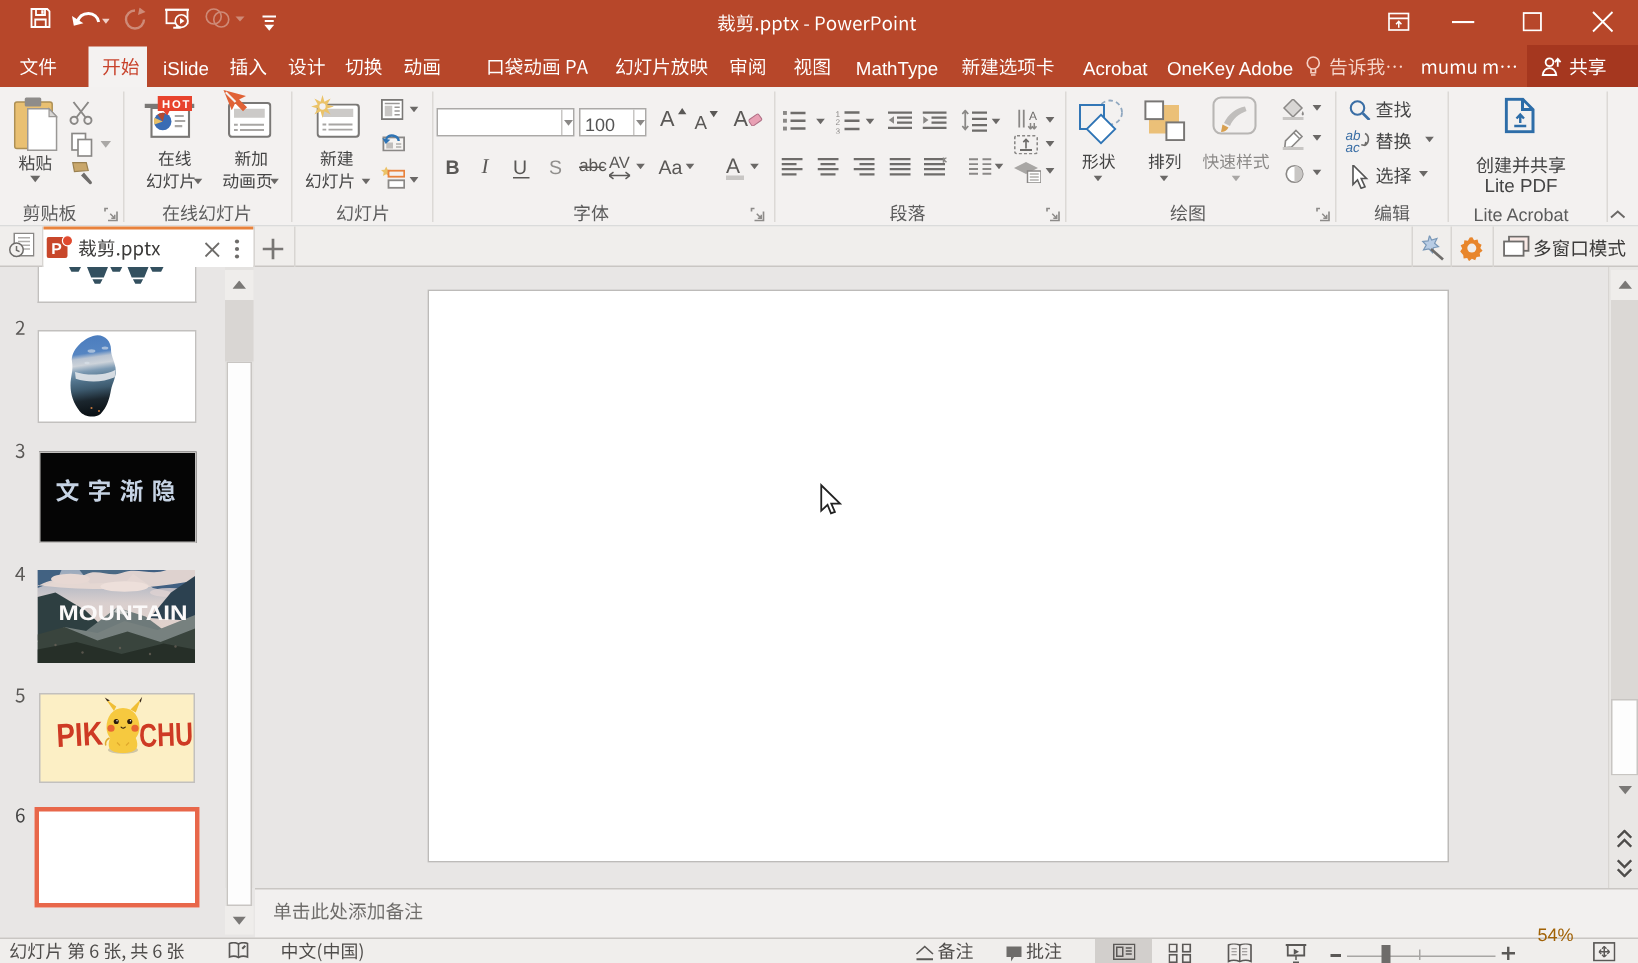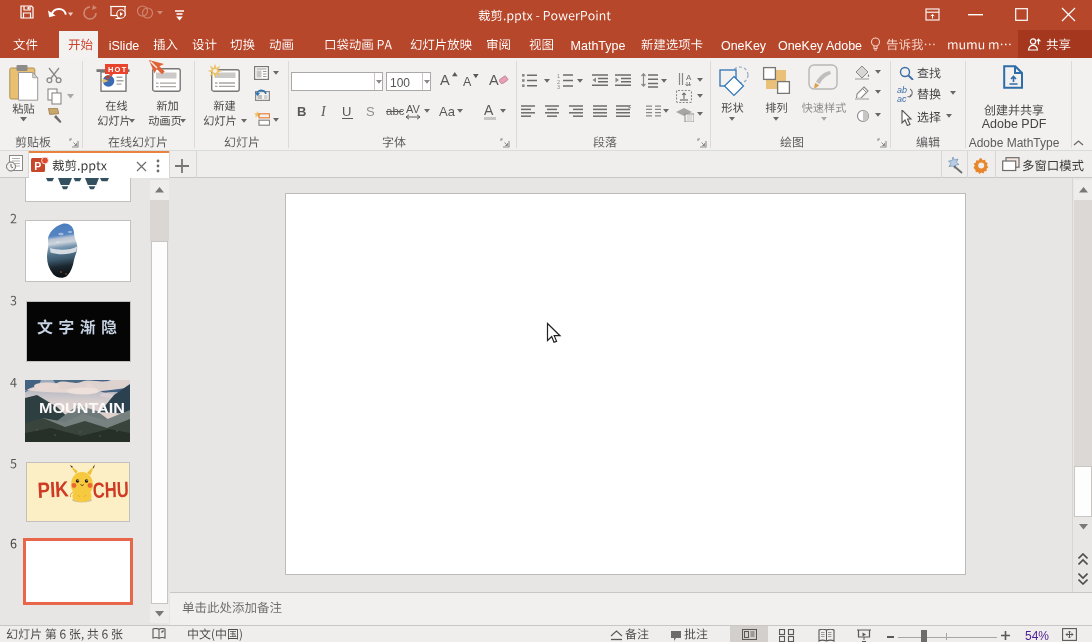--- a/index.html
+++ b/index.html
@@ -138,21 +138,21 @@
       <path d="M5.6 1.1V7.8H6.5V1.9H10.4V7.8H11.3V1.1ZM1.9 0.9C2.4 1.4 2.9 2.1 3.1 2.6L3.9 2.1C3.6 1.7 3.1 1.0 2.6 0.5ZM8.0 2.9V5.3C8.0 7.3 7.6 9.7 4.4 11.3C4.6 11.5 4.9 11.8 5.0 12.0C6.9 11.0 7.9 9.7 8.4 8.3V10.8C8.4 11.6 8.7 11.8 9.6 11.8H10.7C11.8 11.8 11.9 11.3 12.1 9.3C11.8 9.3 11.5 9.2 11.3 9.0C11.2 10.8 11.2 11.1 10.7 11.1H9.7C9.4 11.1 9.3 11.0 9.3 10.7V7.5H8.6C8.8 6.8 8.9 6.0 8.9 5.3V2.9ZM0.8 2.7V3.5H3.8C3.1 5.1 1.8 6.7 0.5 7.5C0.6 7.7 0.9 8.2 0.9 8.4C1.4 8.1 1.9 7.6 2.4 7.1V12.0H3.3V6.6C3.7 7.2 4.2 7.9 4.5 8.3L5.1 7.5C4.9 7.2 4.0 6.2 3.5 5.7C4.1 4.9 4.6 3.9 5.0 2.9L4.5 2.6L4.3 2.7Z M17.2 7.5C18.2 7.7 19.5 8.2 20.2 8.5L20.6 7.9C19.9 7.5 18.6 7.1 17.6 6.9ZM15.9 9.1C17.7 9.3 19.8 9.8 21.0 10.2L21.4 9.5C20.2 9.1 18.1 8.7 16.4 8.5ZM13.6 1.0V12.0H14.4V11.5H23.0V12.0H24.0V1.0ZM14.4 10.6V1.9H23.0V10.6ZM17.7 2.2C17.1 3.2 16.0 4.1 14.9 4.8C15.1 4.9 15.4 5.2 15.6 5.3C15.9 5.1 16.3 4.8 16.7 4.5C17.1 4.9 17.6 5.2 18.1 5.6C17.0 6.1 15.8 6.5 14.7 6.7C14.8 6.8 15.0 7.2 15.1 7.4C16.4 7.2 17.7 6.7 18.9 6.0C19.9 6.6 21.1 7.0 22.3 7.3C22.4 7.1 22.6 6.8 22.8 6.6C21.7 6.4 20.6 6.0 19.6 5.6C20.6 5.0 21.3 4.3 21.9 3.4L21.3 3.1L21.2 3.1H17.9C18.1 2.9 18.3 2.7 18.5 2.4ZM17.2 4.0 17.3 3.9H20.6C20.1 4.4 19.5 4.8 18.8 5.2C18.2 4.8 17.6 4.4 17.2 4.0Z" fill="#FFFFFF"></path>
     </svg>
   </div>
 <div class="ab" style="left:124px;transform:translateX(-50%);top:38.5px;font:400 12.5px 'Liberation Sans',sans-serif;color:#fff;white-space:nowrap">iSlide</div>
 <div class="ab" style="left:598px;transform:translateX(-50%);top:38.5px;font:400 12.5px 'Liberation Sans',sans-serif;color:#fff;white-space:nowrap">MathType</div>
 <div class="ab" style="left:640.8px;top:38.0px">
     <svg width="62" height="16" viewBox="0 0 62.50 15.62" style="display:block;overflow:visible">
       <path d="M4.5 8.3C4.9 9.0 5.3 9.8 5.5 10.4L6.2 10.0C6.0 9.4 5.6 8.6 5.1 8.0ZM1.7 8.1C1.4 8.8 1.0 9.6 0.5 10.2C0.7 10.3 1.0 10.5 1.2 10.6C1.7 10.0 2.2 9.1 2.5 8.2ZM6.9 1.7V6.0C6.9 7.7 6.8 9.8 5.8 11.3C6.0 11.4 6.3 11.7 6.5 11.9C7.6 10.3 7.8 7.8 7.8 6.0V5.6H9.7V11.9H10.6V5.6H12.0V4.7H7.8V2.3C9.1 2.1 10.5 1.8 11.6 1.4L10.8 0.7C9.9 1.1 8.3 1.5 6.9 1.7ZM2.7 0.7C2.9 1.0 3.1 1.4 3.2 1.8H0.8V2.6H6.3V1.8H4.2C4.0 1.4 3.8 0.9 3.5 0.4ZM4.7 2.7C4.6 3.2 4.3 4.1 4.0 4.7H0.6V5.5H3.1V6.8H0.6V7.6H3.1V10.8C3.1 10.9 3.1 10.9 3.0 10.9C2.9 10.9 2.5 10.9 2.0 10.9C2.1 11.2 2.3 11.5 2.3 11.7C2.9 11.7 3.3 11.7 3.6 11.6C3.9 11.4 4.0 11.2 4.0 10.8V7.6H6.3V6.8H4.0V5.5H6.5V4.7H4.9C5.1 4.1 5.4 3.5 5.6 2.8ZM1.6 2.9C1.8 3.4 2.0 4.2 2.1 4.7L2.9 4.4C2.8 4.0 2.6 3.2 2.3 2.7Z M17.4 1.6V2.3H19.8V3.2H16.6V4.0H19.8V5.0H17.3V5.7H19.8V6.7H17.2V7.4H19.8V8.4H16.7V9.1H19.8V10.4H20.6V9.1H24.2V8.4H20.6V7.4H23.7V6.7H20.6V5.7H23.5V4.0H24.3V3.2H23.5V1.6H20.6V0.5H19.8V1.6ZM20.6 4.0H22.6V5.0H20.6ZM20.6 3.2V2.3H22.6V3.2ZM13.7 6.1C13.7 5.9 14.0 5.8 14.2 5.7H15.7C15.6 6.8 15.3 7.8 15.0 8.6C14.7 8.1 14.4 7.5 14.2 6.7L13.5 7.0C13.8 8.0 14.2 8.8 14.6 9.4C14.2 10.2 13.6 10.9 13.0 11.4C13.2 11.5 13.5 11.8 13.7 12.0C14.2 11.5 14.8 10.9 15.2 10.1C16.5 11.4 18.4 11.7 20.7 11.7H24.2C24.2 11.4 24.4 11.0 24.5 10.8C23.9 10.8 21.2 10.8 20.7 10.8C18.6 10.8 16.8 10.6 15.6 9.3C16.1 8.2 16.5 6.7 16.7 5.0L16.1 4.8L16.0 4.8H14.9C15.5 3.9 16.2 2.7 16.7 1.5L16.1 1.1L15.8 1.3H13.3V2.1H15.5C15.0 3.2 14.3 4.2 14.1 4.6C13.9 5.0 13.6 5.3 13.3 5.3C13.4 5.5 13.6 5.9 13.7 6.1Z M25.8 1.4C26.5 2.0 27.3 2.9 27.7 3.5L28.5 2.9C28.1 2.3 27.2 1.5 26.5 0.9ZM30.6 0.9C30.3 2.0 29.8 3.1 29.1 3.8C29.3 3.9 29.7 4.2 29.9 4.3C30.2 4.0 30.4 3.5 30.7 3.0H32.5V4.9H29.0V5.7H31.3C31.1 7.3 30.5 8.5 28.7 9.2C28.9 9.4 29.1 9.7 29.2 10.0C31.3 9.1 32.0 7.7 32.2 5.7H33.5V8.6C33.5 9.6 33.7 9.8 34.6 9.8C34.8 9.8 35.7 9.8 35.9 9.8C36.6 9.8 36.9 9.4 37.0 7.8C36.7 7.8 36.3 7.7 36.2 7.5C36.1 8.8 36.1 9.0 35.8 9.0C35.6 9.0 34.9 9.0 34.8 9.0C34.5 9.0 34.4 8.9 34.4 8.6V5.7H36.9V4.9H33.5V3.0H36.4V2.2H33.5V0.5H32.5V2.2H31.1C31.2 1.9 31.4 1.5 31.5 1.1ZM28.1 5.3H25.7V6.2H27.2V10.0C26.7 10.2 26.1 10.7 25.6 11.2L26.2 12.0C26.9 11.2 27.6 10.6 28.0 10.6C28.3 10.6 28.7 10.9 29.2 11.2C30.0 11.7 31.1 11.8 32.5 11.8C33.7 11.8 35.8 11.8 36.8 11.7C36.8 11.4 37.0 11.0 37.1 10.8C35.8 10.9 33.9 11.0 32.5 11.0C31.2 11.0 30.1 10.9 29.4 10.4C28.8 10.1 28.5 9.8 28.1 9.8Z M45.2 4.8V7.4C45.2 8.7 44.9 10.3 41.5 11.2C41.7 11.4 42.0 11.8 42.1 12.0C45.6 10.8 46.2 9.0 46.2 7.4V4.8ZM46.1 9.9C47.1 10.5 48.3 11.4 48.9 12.0L49.5 11.3C48.9 10.7 47.7 9.9 46.7 9.3ZM37.9 8.7 38.1 9.7C39.2 9.3 40.8 8.8 42.2 8.3L42.1 7.4L40.6 7.9V2.9H42.0V2.0H38.1V2.9H39.6V8.2ZM42.7 3.2V9.1H43.6V4.0H47.7V9.1H48.6V3.2H45.7C45.9 2.8 46.1 2.3 46.3 1.9H49.5V1.0H42.3V1.9H45.2C45.0 2.3 44.9 2.8 44.7 3.2Z M56.7 8.1C58.0 8.6 59.9 9.5 60.8 9.9L61.3 9.1C60.3 8.6 58.5 7.9 57.2 7.4ZM55.5 0.5V5.1H50.6V6.0H55.5V12.0H56.5V6.0H61.9V5.1H56.5V3.2H60.6V2.3H56.5V0.5Z" fill="#FFFFFF"></path>
     </svg>
   </div>
-<div class="ab" style="left:743.5px;transform:translateX(-50%);top:38.5px;font:400 12.5px 'Liberation Sans',sans-serif;color:#fff;white-space:nowrap">OneKey</div>
+<div class="ab" style="left:743.5px;transform:translateX(-50%);top:38.5px;font:400 12.5px 'Liberation Sans',sans-serif;color:#fff;white-space:nowrap">Acrobat</div>
 <div class="ab" style="left:820px;transform:translateX(-50%);top:38.5px;font:400 12.5px 'Liberation Sans',sans-serif;color:#fff;white-space:nowrap">OneKey Adobe</div>
 <div class="ab" style="left:869px;top:37px;line-height:0">
     <svg width="13" height="15" viewBox="0 0 13 15">
       <g fill="none" stroke="#F5D0C4" stroke-width="1.1">
         <circle cx="6.5" cy="5" r="4"></circle>
         <path d="M5 9v2.5h3V9M5 13h3"></path>
       </g>
     </svg>
   </div>
 <div class="ab" style="left:886.0px;top:38.0px">
@@ -218,21 +218,21 @@
 <div class="ab" style="left:780.0px;top:135.5px">
     <svg width="24" height="15" viewBox="0 0 24.00 15.00" style="display:block;overflow:visible">
       <path d="M0.5 9.9 0.7 10.8C1.7 10.4 3.0 9.9 4.3 9.4L4.1 8.6C2.8 9.1 1.4 9.6 0.5 9.9ZM5.8 4.5V5.3H9.9V4.5ZM0.7 5.5C0.8 5.4 1.1 5.3 2.4 5.2C1.9 5.9 1.5 6.5 1.3 6.7C1.0 7.2 0.7 7.5 0.5 7.5C0.6 7.8 0.7 8.2 0.8 8.4C1.0 8.2 1.4 8.1 4.2 7.4C4.1 7.2 4.1 6.8 4.1 6.6L2.0 7.1C2.9 6.0 3.7 4.7 4.3 3.4L3.5 3.0C3.3 3.4 3.1 3.9 2.8 4.4L1.5 4.5C2.2 3.5 2.9 2.1 3.3 0.8L2.5 0.4C2.1 1.9 1.3 3.5 1.0 3.9C0.8 4.3 0.6 4.6 0.4 4.6C0.5 4.9 0.6 5.3 0.7 5.5ZM4.7 11.3C5.0 11.1 5.5 11.1 9.9 10.6C10.1 10.9 10.3 11.3 10.4 11.5L11.2 11.1C10.8 10.4 10.0 9.1 9.3 8.2L8.6 8.6C8.9 9.0 9.2 9.4 9.5 9.9L6.1 10.2C6.6 9.4 7.3 8.2 7.7 7.4H11.0V6.6H4.7V7.4H6.8C6.3 8.2 5.4 9.7 5.1 10.0C4.9 10.3 4.6 10.3 4.4 10.4C4.5 10.6 4.7 11.0 4.7 11.3ZM7.6 0.4C6.9 2.1 5.6 3.6 4.2 4.5C4.4 4.7 4.6 5.1 4.7 5.3C5.9 4.5 7.0 3.3 7.8 1.9C8.6 3.1 9.9 4.3 11.0 5.1C11.1 4.9 11.3 4.5 11.5 4.3C10.3 3.6 9.0 2.3 8.2 1.2L8.4 0.7Z M16.5 7.2C17.5 7.4 18.7 7.8 19.4 8.2L19.7 7.6C19.1 7.2 17.8 6.9 16.9 6.7ZM15.3 8.7C17.0 8.9 19.0 9.4 20.2 9.8L20.6 9.2C19.4 8.8 17.3 8.3 15.7 8.1ZM13.0 1.0V11.5H13.9V11.0H22.1V11.5H23.0V1.0ZM13.9 10.2V1.8H22.1V10.2ZM17.0 2.1C16.4 3.0 15.3 4.0 14.3 4.6C14.5 4.7 14.8 5.0 14.9 5.1C15.3 4.9 15.7 4.6 16.0 4.3C16.4 4.7 16.8 5.0 17.3 5.4C16.3 5.8 15.2 6.2 14.1 6.4C14.2 6.6 14.4 6.9 14.5 7.1C15.7 6.9 17.0 6.4 18.1 5.8C19.1 6.3 20.2 6.8 21.4 7.0C21.5 6.8 21.7 6.5 21.9 6.3C20.8 6.1 19.8 5.8 18.8 5.4C19.7 4.8 20.5 4.1 21.0 3.3L20.5 3.0L20.3 3.0H17.2C17.4 2.8 17.6 2.6 17.7 2.3ZM16.5 3.8 16.6 3.7H19.7C19.3 4.2 18.7 4.6 18.1 5.0C17.5 4.6 16.9 4.2 16.5 3.8Z" fill="#5C5C5C"></path>
     </svg>
   </div>
 <div class="ab" style="left:916.0px;top:135.5px">
     <svg width="24" height="15" viewBox="0 0 24.00 15.00" style="display:block;overflow:visible">
       <path d="M0.5 9.9 0.7 10.7C1.7 10.3 2.9 9.8 4.2 9.3L4.0 8.6C2.7 9.1 1.4 9.6 0.5 9.9ZM0.7 5.5C0.9 5.4 1.2 5.3 2.5 5.2C2.0 5.9 1.6 6.5 1.4 6.8C1.0 7.2 0.8 7.5 0.5 7.6C0.6 7.8 0.8 8.2 0.8 8.4C1.0 8.2 1.4 8.1 4.1 7.5C4.0 7.3 4.0 7.0 4.0 6.8L2.0 7.2C2.9 6.1 3.7 4.7 4.4 3.4L3.6 3.0C3.4 3.4 3.2 3.9 2.9 4.4L1.6 4.5C2.3 3.4 3.0 2.1 3.4 0.8L2.6 0.5C2.1 1.9 1.3 3.5 1.1 3.9C0.9 4.3 0.7 4.6 0.5 4.7C0.6 4.9 0.7 5.3 0.7 5.5ZM7.5 6.4V8.1H6.5V6.4ZM8.1 6.4H9.0V8.1H8.1ZM5.8 5.6V11.4H6.5V8.8H7.5V11.1H8.1V8.8H9.0V11.1H9.6V8.8H10.5V10.6C10.5 10.7 10.4 10.8 10.3 10.8C10.2 10.8 10.0 10.8 9.8 10.8C9.9 10.9 9.9 11.2 10.0 11.4C10.4 11.4 10.7 11.4 10.9 11.3C11.1 11.2 11.2 11.0 11.2 10.7V5.6L10.5 5.6ZM9.6 6.4H10.5V8.1H9.6ZM7.3 0.6C7.5 1.0 7.6 1.4 7.8 1.8H5.0V4.4C5.0 6.2 4.9 8.9 3.8 10.8C3.9 10.9 4.3 11.2 4.5 11.3C5.6 9.4 5.8 6.5 5.8 4.6H11.0V1.8H8.7C8.6 1.4 8.4 0.8 8.1 0.4ZM5.8 2.5H10.2V3.8H5.8Z M18.6 1.5H21.8V2.8H18.6ZM17.8 0.9V3.4H22.7V0.9ZM13.0 6.6C13.1 6.5 13.4 6.4 13.8 6.4H14.9V8.1L12.5 8.6L12.7 9.4L14.9 9.0V11.5H15.8V8.8L17.1 8.5L17.1 7.8L15.8 8.0V6.4H16.9V5.6H15.8V3.7H14.9V5.6H13.8C14.1 4.8 14.4 3.8 14.7 2.8H16.9V1.9H15.0C15.1 1.5 15.2 1.1 15.2 0.7L14.4 0.5C14.3 0.9 14.2 1.4 14.1 1.9H12.6V2.8H13.9C13.6 3.7 13.4 4.5 13.3 4.8C13.1 5.3 12.9 5.7 12.7 5.8C12.8 6.0 12.9 6.4 13.0 6.6ZM21.8 4.9V5.9H18.7V4.9ZM16.8 9.6 16.9 10.5 21.8 10.1V11.5H22.6V10.0L23.5 9.9L23.5 9.2L22.6 9.2V4.9H23.4V4.1H17.1V4.9H17.9V9.6ZM21.8 6.6V7.7H18.7V6.6ZM21.8 8.3V9.3L18.7 9.5V8.3Z" fill="#5C5C5C"></path>
     </svg>
   </div>
-<div class="ab" style="left:1014px;transform:translateX(-50%);top:136px;font:400 12px 'Liberation Sans',sans-serif;color:#5C5C5C;white-space:nowrap">Adobe MathType</div>
+<div class="ab" style="left:1014px;transform:translateX(-50%);top:136px;font:400 12px 'Liberation Sans',sans-serif;color:#5C5C5C;white-space:nowrap">Lite Acrobat</div>
 <div class="ab" style="left:69px;top:138px;line-height:0">
     <svg width="10" height="10" viewBox="0 0 10 10">
       <g stroke="#8D8B89" fill="none">
         <path d="M1 3V1h2M9 3v6H3" stroke-width="1.1"></path>
         <path d="M4.5 4.5l3 3M7.5 5.2v2.3H5.2" stroke-width="1"></path>
       </g>
     </svg>
   </div>
 <div class="ab" style="left:500px;top:138px;line-height:0">
     <svg width="10" height="10" viewBox="0 0 10 10">
@@ -800,21 +800,21 @@
       <path d="M1.2 1.2h11L19 8v14.8H1.2z" fill="none" stroke="#2D6DA8" stroke-width="2"></path>
       <path d="M12 1.2V8h7" fill="none" stroke="#2D6DA8" stroke-width="2"></path>
       <path d="M10.5 17v-5M8 14l2.5-2.6 2.5 2.6M6.5 19h8" stroke="#2D6DA8" stroke-width="1.6" fill="none"></path>
     </svg>
   </div>
 <div class="ab" style="left:984.0px;top:103.5px">
     <svg width="60" height="15" viewBox="0 0 60.00 15.00" style="display:block;overflow:visible">
       <path d="M10.1 0.7V10.3C10.1 10.5 10.0 10.6 9.7 10.6C9.5 10.6 8.7 10.6 7.9 10.6C8.0 10.9 8.2 11.2 8.2 11.5C9.3 11.5 10.0 11.5 10.4 11.3C10.8 11.2 11.0 10.9 11.0 10.3V0.7ZM7.7 1.9V8.5H8.6V1.9ZM1.7 4.9V10.0C1.7 11.1 2.1 11.3 3.2 11.3C3.5 11.3 5.2 11.3 5.5 11.3C6.5 11.3 6.8 10.9 6.9 9.2C6.7 9.2 6.3 9.0 6.1 8.9C6.0 10.3 6.0 10.6 5.4 10.6C5.0 10.6 3.6 10.6 3.3 10.6C2.7 10.6 2.6 10.5 2.6 10.0V5.7H5.2C5.1 7.1 5.0 7.7 4.8 7.9C4.8 8.0 4.7 8.0 4.5 8.0C4.3 8.0 3.9 8.0 3.5 7.9C3.6 8.2 3.7 8.5 3.7 8.7C4.2 8.8 4.6 8.7 4.9 8.7C5.2 8.7 5.4 8.6 5.6 8.4C5.8 8.1 6.0 7.3 6.1 5.2C6.1 5.1 6.1 4.9 6.1 4.9ZM3.8 0.5C3.1 2.1 1.8 3.7 0.3 4.8C0.5 4.9 0.8 5.2 1.0 5.4C2.2 4.5 3.2 3.3 4.0 2.0C4.9 3.0 6.0 4.3 6.5 5.1L7.1 4.5C6.6 3.6 5.4 2.3 4.3 1.3L4.6 0.7Z M16.7 1.5V2.2H19.0V3.1H16.0V3.8H19.0V4.8H16.6V5.5H19.0V6.4H16.5V7.1H19.0V8.1H16.0V8.8H19.0V10.0H19.8V8.8H23.2V8.1H19.8V7.1H22.8V6.4H19.8V5.5H22.5V3.8H23.3V3.1H22.5V1.5H19.8V0.5H19.0V1.5ZM19.8 3.8H21.7V4.8H19.8ZM19.8 3.1V2.2H21.7V3.1ZM13.2 5.8C13.2 5.7 13.4 5.6 13.6 5.5H15.1C15.0 6.5 14.7 7.5 14.4 8.2C14.1 7.8 13.8 7.2 13.6 6.4L12.9 6.7C13.2 7.7 13.6 8.4 14.0 9.0C13.6 9.8 13.1 10.5 12.4 10.9C12.6 11.0 13.0 11.4 13.1 11.5C13.7 11.1 14.2 10.5 14.6 9.7C15.9 10.9 17.6 11.2 19.8 11.2H23.2C23.2 11.0 23.4 10.6 23.5 10.4C22.9 10.4 20.3 10.4 19.8 10.4C17.8 10.4 16.2 10.1 15.0 9.0C15.5 7.9 15.8 6.5 16.0 4.8L15.5 4.6L15.3 4.7H14.3C14.9 3.8 15.5 2.6 16.1 1.5L15.5 1.1L15.2 1.2H12.8V2.0H14.8C14.4 3.1 13.8 4.1 13.5 4.4C13.3 4.8 13.0 5.1 12.8 5.1C12.9 5.3 13.1 5.7 13.2 5.8Z M31.7 3.8V6.4H28.4V6.1V3.8ZM32.4 0.4C32.2 1.2 31.7 2.2 31.3 3.0H25.1V3.8H27.4V6.1V6.4H24.6V7.3H27.3C27.2 8.6 26.6 9.9 24.6 10.9C24.9 11.0 25.2 11.4 25.3 11.6C27.5 10.5 28.1 8.9 28.3 7.3H31.7V11.5H32.6V7.3H35.4V6.4H32.6V3.8H35.0V3.0H32.3C32.7 2.3 33.1 1.5 33.5 0.7ZM26.6 0.8C27.1 1.5 27.7 2.4 27.9 3.0L28.7 2.6C28.5 2.0 28.0 1.1 27.4 0.5Z M43.0 8.8C44.2 9.6 45.6 10.8 46.4 11.5L47.2 11.0C46.4 10.2 44.9 9.1 43.8 8.3ZM39.9 8.3C39.3 9.2 37.9 10.3 36.7 10.9C36.9 11.1 37.3 11.3 37.5 11.5C38.7 10.8 40.0 9.7 40.9 8.7ZM37.1 3.0V3.9H39.4V6.7H36.6V7.6H47.5V6.7H44.6V3.9H47.0V3.0H44.6V0.6H43.7V3.0H40.3V0.6H39.4V3.0ZM40.3 6.7V3.9H43.7V6.7Z M51.2 3.8H56.8V4.8H51.2ZM50.3 3.1V5.5H57.8V3.1ZM57.4 6.2 57.2 6.2H49.8V7.0H56.0C55.2 7.3 54.3 7.5 53.5 7.7L53.5 8.4H48.6V9.2H53.5V10.6C53.5 10.7 53.4 10.8 53.2 10.8C53.0 10.8 52.2 10.8 51.4 10.8C51.5 11.0 51.6 11.3 51.7 11.5C52.8 11.5 53.5 11.5 53.9 11.4C54.3 11.3 54.5 11.1 54.5 10.6V9.2H59.4V8.4H54.5V8.1C55.8 7.8 57.2 7.3 58.2 6.7L57.6 6.2ZM53.2 0.6C53.3 0.9 53.5 1.2 53.6 1.5H48.8V2.3H59.2V1.5H54.6C54.5 1.2 54.3 0.7 54.1 0.4Z" fill="#444444"></path>
     </svg>
   </div>
-<div class="ab" style="left:1014px;transform:translateX(-50%);top:116.5px;font:400 12.5px 'Liberation Sans',sans-serif;color:#444444;white-space:nowrap">Adobe PDF</div>
+<div class="ab" style="left:1014px;transform:translateX(-50%);top:116.5px;font:400 12.5px 'Liberation Sans',sans-serif;color:#444444;white-space:nowrap">Lite PDF</div>
 <div class="ab" style="left:0px;top:151px;width:1092px;height:27px;background:#F0EEEC;border-bottom:1px solid #C9C6C3"></div>
 <div class="ab" style="left:28px;top:151px;width:1px;height:27px;background:#D8D5D2"></div>
 <div class="ab" style="left:6px;top:155px;line-height:0">
     <svg width="17" height="18" viewBox="0 0 17 18">
       <rect x="3.5" y="0.5" width="13" height="15" fill="#fff" stroke="#8A8886"></rect>
       <g stroke="#B0AEAC">
         <path d="M6 3.5h8M6 6h8M6 8.5h8M6 11h8"></path>
       </g>
       <circle cx="5" cy="11.5" r="4.5" fill="#F4F2F0" stroke="#6E6C6A"></circle>
       <path d="M5 9v2.8l2 1" stroke="#6E6C6A" fill="none"></path>
@@ -1149,19 +1149,19 @@
   </div>
 <div class="ab" style="left:887px;top:636px;width:7px;height:2px;background:#5A5856"></div>
 <div class="ab" style="left:898px;top:636.5px;width:99px;height:1px;background:#A8A6A4"></div>
 <div class="ab" style="left:946px;top:633px;width:1px;height:7px;background:#A8A6A4"></div>
 <div class="ab" style="left:921px;top:630px;width:6px;height:12px;background:#6E6C6A"></div>
 <div class="ab" style="left:1001px;top:631px;line-height:0">
     <svg width="9" height="9" viewBox="0 0 9 9">
       <path d="M4.5 0v9M0 4.5h9" stroke="#5A5856" stroke-width="1.6"></path>
     </svg>
   </div>
-<div class="ab" style="left:1025px;top:629px;font:400 12px 'Liberation Sans',sans-serif;color:#4c1d95;white-space:nowrap">54%</div>
+<div class="ab" style="left:1025px;top:616px;font:400 12px 'Liberation Sans',sans-serif;color:#a16207;white-space:nowrap">54%</div>
 <div class="ab" style="left:1062px;top:628px;line-height:0">
     <svg width="15" height="13" viewBox="0 0 15 13">
       <rect x="0.6" y="0.6" width="13.8" height="11.8" fill="none" stroke="#5A5856" stroke-width="1.1"></rect>
       <path d="M7.5 3v7M4 6.5h7" stroke="#5A5856" stroke-width="1"></path>
       <path d="M7.5 3L6 4.5M7.5 3L9 4.5M7.5 10L6 8.5M7.5 10L9 8.5M4 6.5L5.5 5M4 6.5L5.5 8M11 6.5L9.5 5M11 6.5L9.5 8" stroke="#5A5856" stroke-width="0.8"></path>
     </svg>
   </div>
 </body></html>

